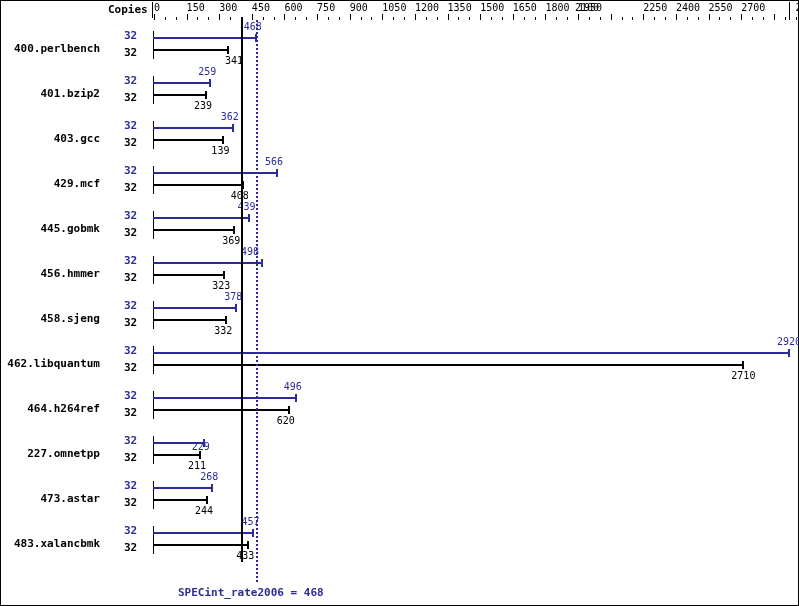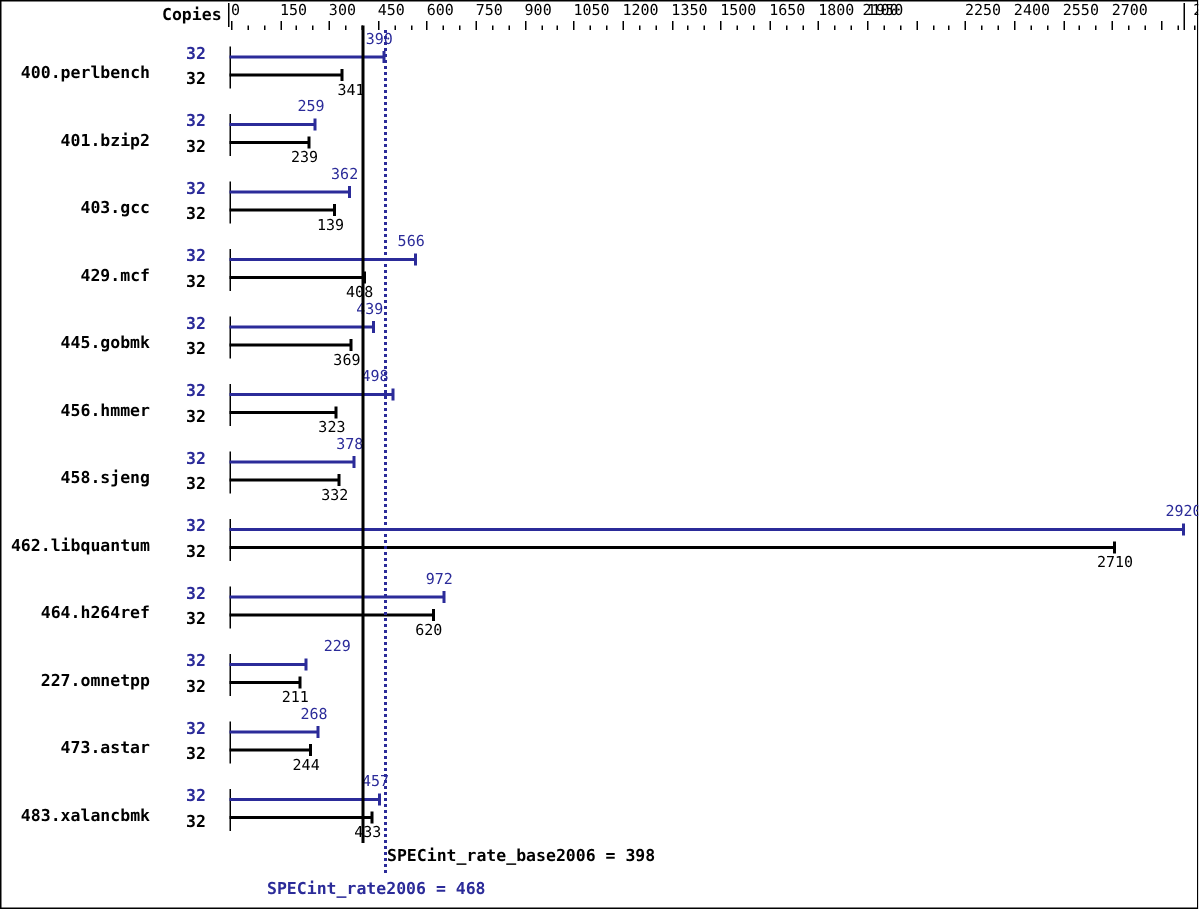--- a/index.html
+++ b/index.html
@@ -118,21 +118,21 @@
       <div class="abs tick" style="left: 789px; top: 2px; height: 18px;"></div>
     </div>
   <div id="rows">
       <div class="abs " style="left: 0px; top: 0px;">
         <div class="abs bench" style="top: 42px;">400.perlbench</div>
         <div class="abs cp peak" style="top: 29px;">32</div>
         <div class="abs cp base" style="top: 46px;">32</div>
         <div class="abs startline" style="left: 153px; top: 31px; height: 28px;"></div>
         <div class="abs bar peak" style="left: 153px; top: 37px; width: 102.774px;"></div>
         <div class="abs cap peak" style="left: 254.774px; top: 34px;"></div>
-        <div class="abs val peak" style="left: 243.774px; top: 21px;">390</div>
+        <div class="abs val peak" style="left: 243.774px; top: 21px;">468</div>
         <div class="abs bar base" style="left: 153px; top: 49px; width: 75.1558px;"></div>
         <div class="abs cap base" style="left: 227.156px; top: 46px;"></div>
         <div class="abs val base" style="left: 225px; top: 55px;">341</div>
       </div>
       <div class="abs " style="left: 0px; top: 0px;">
         <div class="abs bench" style="top: 87px;">401.bzip2</div>
         <div class="abs cp peak" style="top: 74px;">32</div>
         <div class="abs cp base" style="top: 91px;">32</div>
         <div class="abs startline" style="left: 153px; top: 76px; height: 28px;"></div>
         <div class="abs bar peak" style="left: 153px; top: 82px; width: 57.3236px;"></div>
@@ -214,33 +214,33 @@
         <div class="abs cap base" style="left: 742.332px; top: 361px;"></div>
         <div class="abs val base" style="left: 731.332px; top: 370px;">2710</div>
       </div>
       <div class="abs " style="left: 0px; top: 0px;">
         <div class="abs bench" style="top: 402px;">464.h264ref</div>
         <div class="abs cp peak" style="top: 389px;">32</div>
         <div class="abs cp base" style="top: 406px;">32</div>
         <div class="abs startline" style="left: 153px; top: 391px; height: 28px;"></div>
         <div class="abs bar peak" style="left: 153px; top: 397px; width: 142.788px;"></div>
         <div class="abs cap peak" style="left: 294.788px; top: 394px;"></div>
-        <div class="abs val peak" style="left: 283.788px; top: 381px;">972</div>
+        <div class="abs val peak" style="left: 283.788px; top: 381px;">496</div>
         <div class="abs bar base" style="left: 153px; top: 409px; width: 135.829px;"></div>
         <div class="abs cap base" style="left: 287.829px; top: 406px;"></div>
         <div class="abs val base" style="left: 276.829px; top: 415px;">620</div>
       </div>
       <div class="abs " style="left: 0px; top: 0px;">
         <div class="abs bench" style="top: 447px;">227.omnetpp</div>
         <div class="abs cp peak" style="top: 434px;">32</div>
         <div class="abs cp base" style="top: 451px;">32</div>
         <div class="abs startline" style="left: 153px; top: 436px; height: 28px;"></div>
         <div class="abs bar peak" style="left: 153px; top: 442px; width: 50.7997px;"></div>
         <div class="abs cap peak" style="left: 202.8px; top: 439px;"></div>
-        <div class="abs val peak" style="left: 191.8px; top: 426px; margin-left: 24px;">229</div>
+        <div class="abs val peak" style="left: 191.8px; top: 441px;">229</div>
         <div class="abs bar base" style="left: 153px; top: 454px; width: 46.8853px;"></div>
         <div class="abs cap base" style="left: 198.885px; top: 451px;"></div>
         <div class="abs val base" style="left: 187.885px; top: 460px;">211</div>
       </div>
       <div class="abs " style="left: 0px; top: 0px;">
         <div class="abs bench" style="top: 492px;">473.astar</div>
         <div class="abs cp peak" style="top: 479px;">32</div>
         <div class="abs cp base" style="top: 496px;">32</div>
         <div class="abs startline" style="left: 153px; top: 481px; height: 28px;"></div>
         <div class="abs bar peak" style="left: 153px; top: 487px; width: 59.2808px;"></div>
@@ -260,15 +260,14 @@
         <div class="abs val peak" style="left: 241.382px; top: 516px;">457</div>
         <div class="abs bar base" style="left: 153px; top: 544px; width: 95.1627px;"></div>
         <div class="abs cap base" style="left: 247.163px; top: 541px;"></div>
         <div class="abs val base" style="left: 236.163px; top: 550px;">433</div>
       </div>
     </div>
   <div id="reflines">
       <div class="abs baseline" style="left: 241px; top: 17px; height: 545px;"></div>
       <div class="abs peakline" style="left: 256px; top: 20px; height: 562px;"></div>
     </div>
-  <div class="abs sum" id="sum-base" style="left:258px;top:564px;color:#000;">SPECint_rate_base2006 = 398</div>
   <div class="abs sum" id="sum-peak" style="left:178px;top:586px;color:#2b2b99;">SPECint_rate2006 = 468</div>
 </div>
 
 </body></html>

